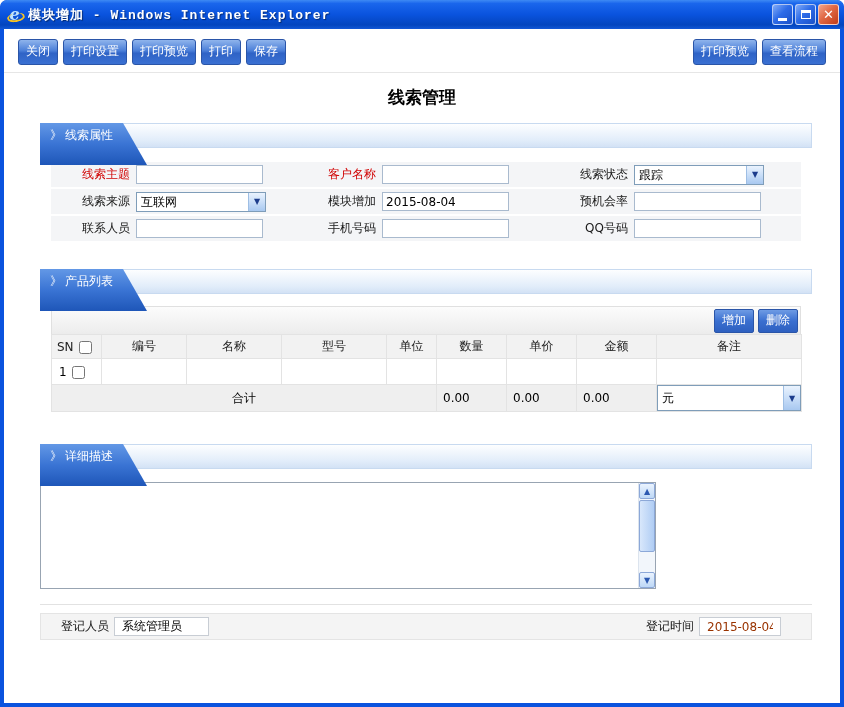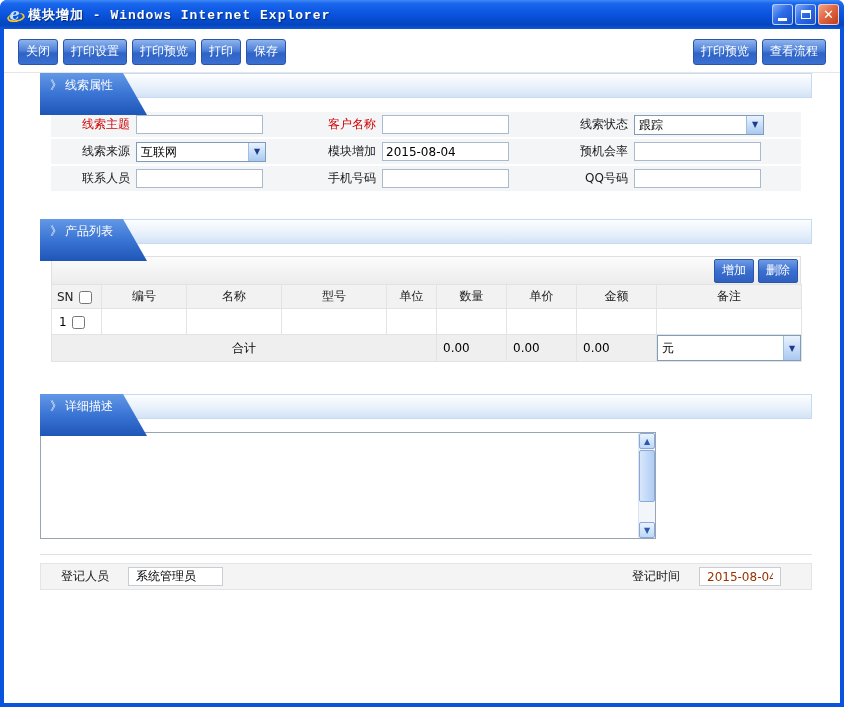--- a/index.html
+++ b/index.html
@@ -99,21 +99,21 @@
     background:linear-gradient(180deg,#EAF3FE 0%,#BED8F6 100%); color:#2B58B0; font-size:8px;
     display:flex; align-items:center; justify-content:center; cursor:pointer; }
   .sb-thumb { width:16px; height:52px; margin-top:1px; border:1px solid #8CA8D8; border-radius:2px;
     background:linear-gradient(90deg,#D8E7FB 0%,#B0CDF4 100%); cursor:pointer; }
   .sb-spacer { flex:1; }
 
   
   .bottom-divider { border-top:1px solid #E2E2E2; margin-top:15px; }
   .bottom-strip { display:flex; align-items:center; justify-content:space-between; height:27px;
     background:#F4F4F4; border:1px solid #E4E4E4; margin-top:8px; padding:0 30px 0 20px; }
-  .bf { display:flex; align-items:center; gap:19px; }
+  .bf { display:flex; align-items:center; gap:5px; }
   .bf .bf-label { font-size:12px; color:#1A1A1A; white-space:nowrap; }
   .bf input { height:19px; border:1px solid #C8CDD4; background:#fff; font-size:12px; padding:0 7px; font-family:inherit; }
   .bf input.w95 { width:95px; } .bf input.w82 { width:82px; } .bf input.w80 { width:80px; }
   .bf input.date { color:#993300; }
 </style>
 </head>
 <body>
 
 <div class="window">
 
@@ -142,20 +142,21 @@
         <button class="tb-btn">打印预览</button>
         <button class="tb-btn">打印</button>
         <button class="tb-btn">保存</button>
       </div>
       <div class="tb-right">
         <button class="tb-btn">打印预览</button>
         <button class="tb-btn">查看流程</button>
       </div>
     </div>
 
+    <div class="page-title">线索管理</div>
 
     <div class="main">
 
       <div class="section-bar">
         <div class="section-tab">
           <span class="arrow">》</span><span>线索属性</span>
         </div>
       </div>
 
       <table class="attr">

